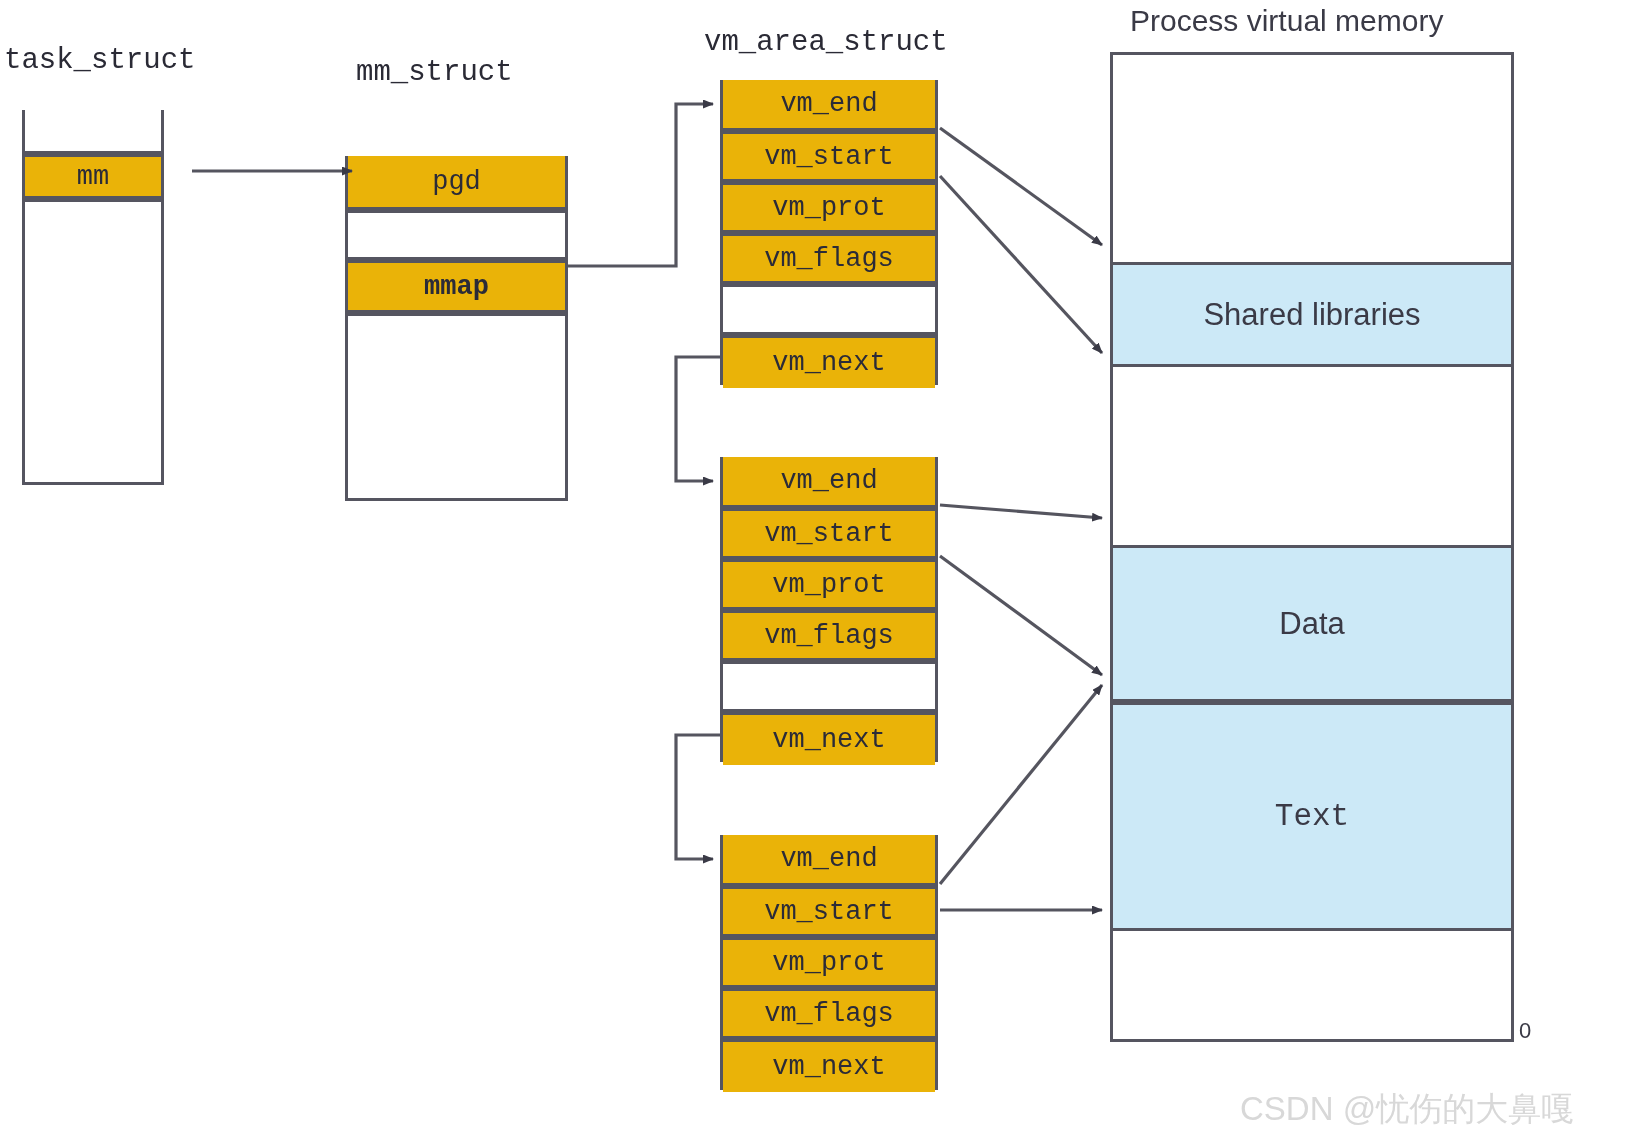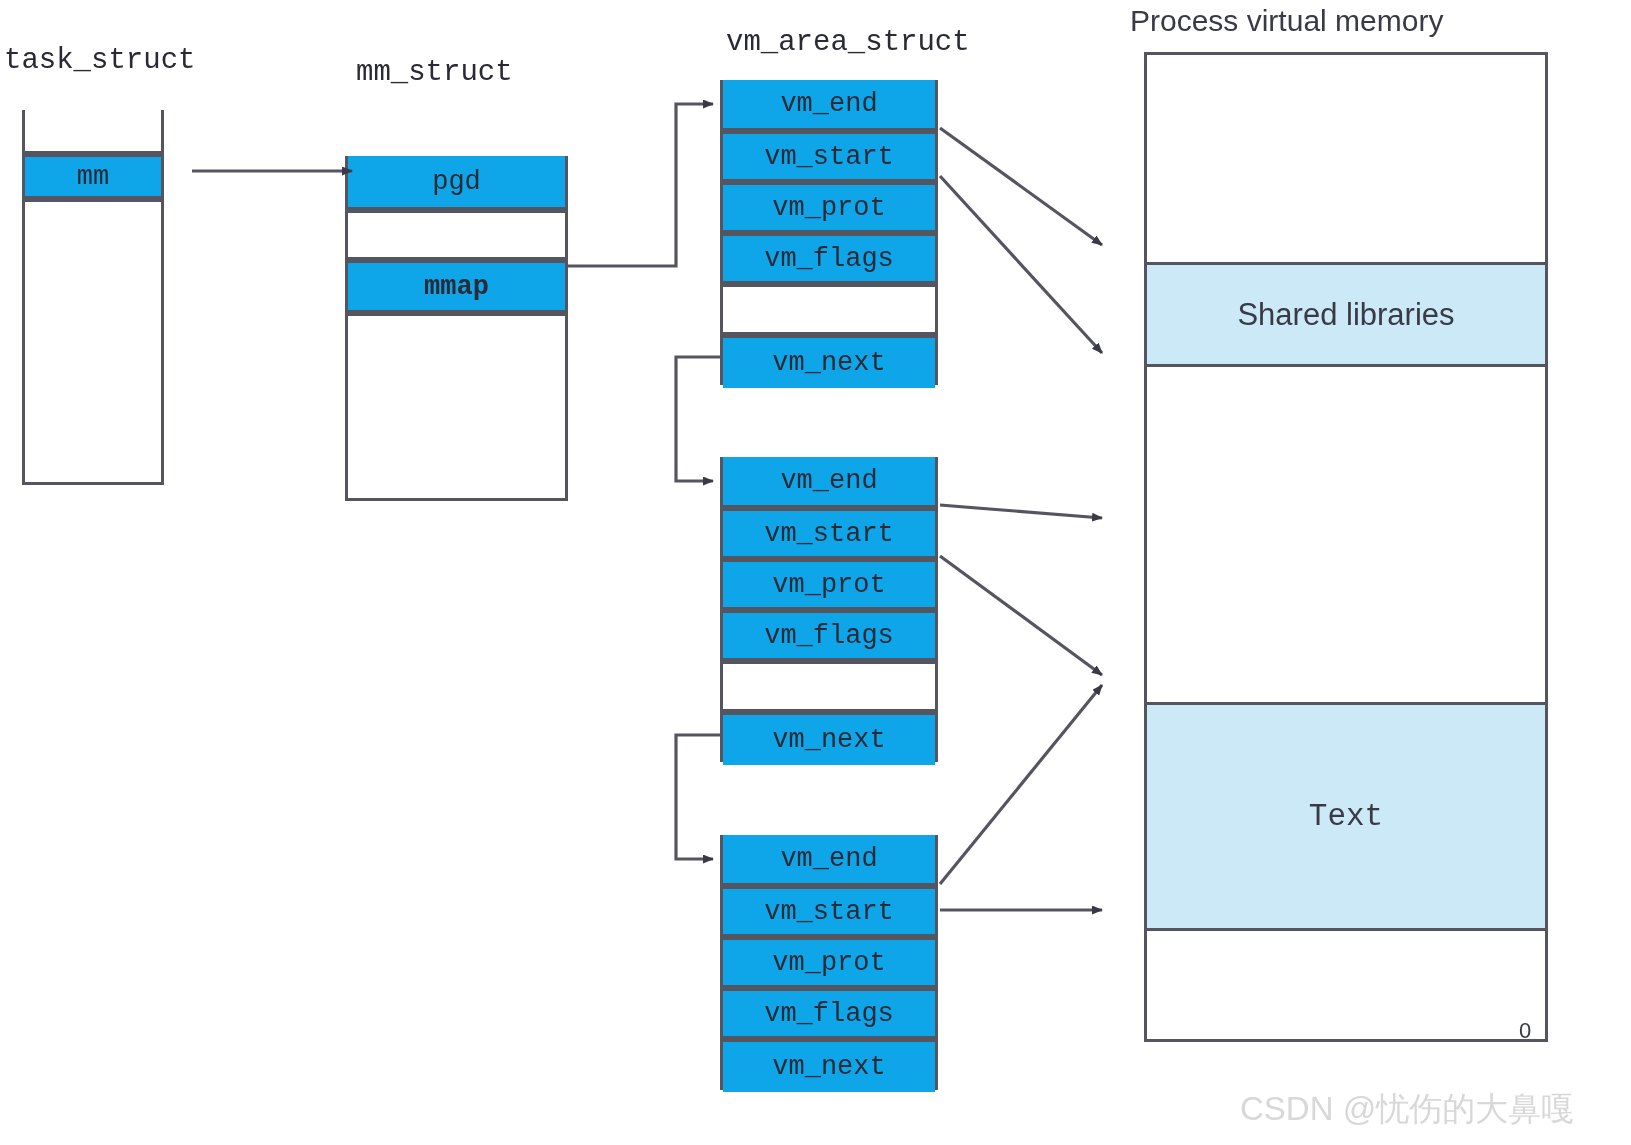--- a/index.html
+++ b/index.html
@@ -52,21 +52,21 @@
     width: 100%;
     display: flex;
     align-items: center;
     justify-content: center;
     font-family: "Liberation Mono", "DejaVu Sans Mono", monospace;
     font-size: 27px;
     color: #2b2b38;
     white-space: nowrap;
   }
   .row.filled {
-    background: #0ea5e9;
+    background: #eab308;
     border-top: 3px solid #555560;
     border-bottom: 3px solid #555560;
   }
   .row.plain {
     background: #ffffff;
     border-top: 3px solid #555560;
     border-bottom: 3px solid #555560;
   }
   .mem-panel {
     position: absolute;
@@ -104,21 +104,21 @@
     user-select: none;
   }
 </style>
 </head>
 <body>
 
 <div id="stage">
 
   <div class="mono-title" style="left:4px; top:44px;">task_struct</div>
   <div class="mono-title" style="left:356px; top:56px;">mm_struct</div>
-  <div class="mono-title" style="left:726px; top:26px;">vm_area_struct</div>
+  <div class="mono-title" style="left:704px; top:26px;">vm_area_struct</div>
   <div class="sans-title" style="left:1130px; top:4px;">Process virtual memory</div>
 
   <div class="struct-box" style="left:22px; top:110px; width:142px; height:375px;">
     <div class="row plain" style="top:-3px;  height:44px; border-top:none;"></div>
     <div class="row filled" style="top:41px;  height:45px;">mm</div>
     <div class="row plain" style="top:86px;  height:283px; border-bottom:none;"></div>
   </div>
 
   <div class="struct-box" style="left:345px; top:156px; width:223px; height:345px;">
     <div class="row filled" style="top:-3px;  height:54px; border-top:none;">pgd</div>
@@ -146,22 +146,23 @@
   </div>
 
   <div class="struct-box" style="left:720px; top:835px; width:218px; height:255px;">
     <div class="row filled" style="top:-3px;  height:51px; border-top:none;">vm_end</div>
     <div class="row filled" style="top:48px;  height:51px;">vm_start</div>
     <div class="row filled" style="top:99px;  height:51px;">vm_prot</div>
     <div class="row filled" style="top:150px; height:51px;">vm_flags</div>
     <div class="row filled" style="top:201px; height:53px; border-bottom:none;">vm_next</div>
   </div>
 
-  <div class="mem-panel" style="left:1110px; top:52px; width:404px; height:990px;margin-left:34px;">
+  <div class="mem-panel" style="left:1110px; top:52px; width:404px; height:990px;">
     <div class="mem-seg" style="top:207px; height:105px;">Shared libraries</div>
+    <div class="mem-seg" style="top:490px; height:157px;">Data</div>
     <div class="mem-seg" style="top:647px; height:229px;font-family:Liberation Mono, monospace;">Text</div>
   </div>
   <div class="zero-label" style="left:1519px; top:1018px;">0</div>
 
   <svg class="layer" viewBox="0 0 1631 1145" xmlns="http://www.w3.org/2000/svg">
     <defs>
       <marker id="arrowhead" markerWidth="11" markerHeight="9" refX="10" refY="4.5" orient="auto" markerUnits="userSpaceOnUse">
         <path d="M0,0 L11,4.5 L0,9 z" fill="#3a3a46"></path>
       </marker>
     </defs>

